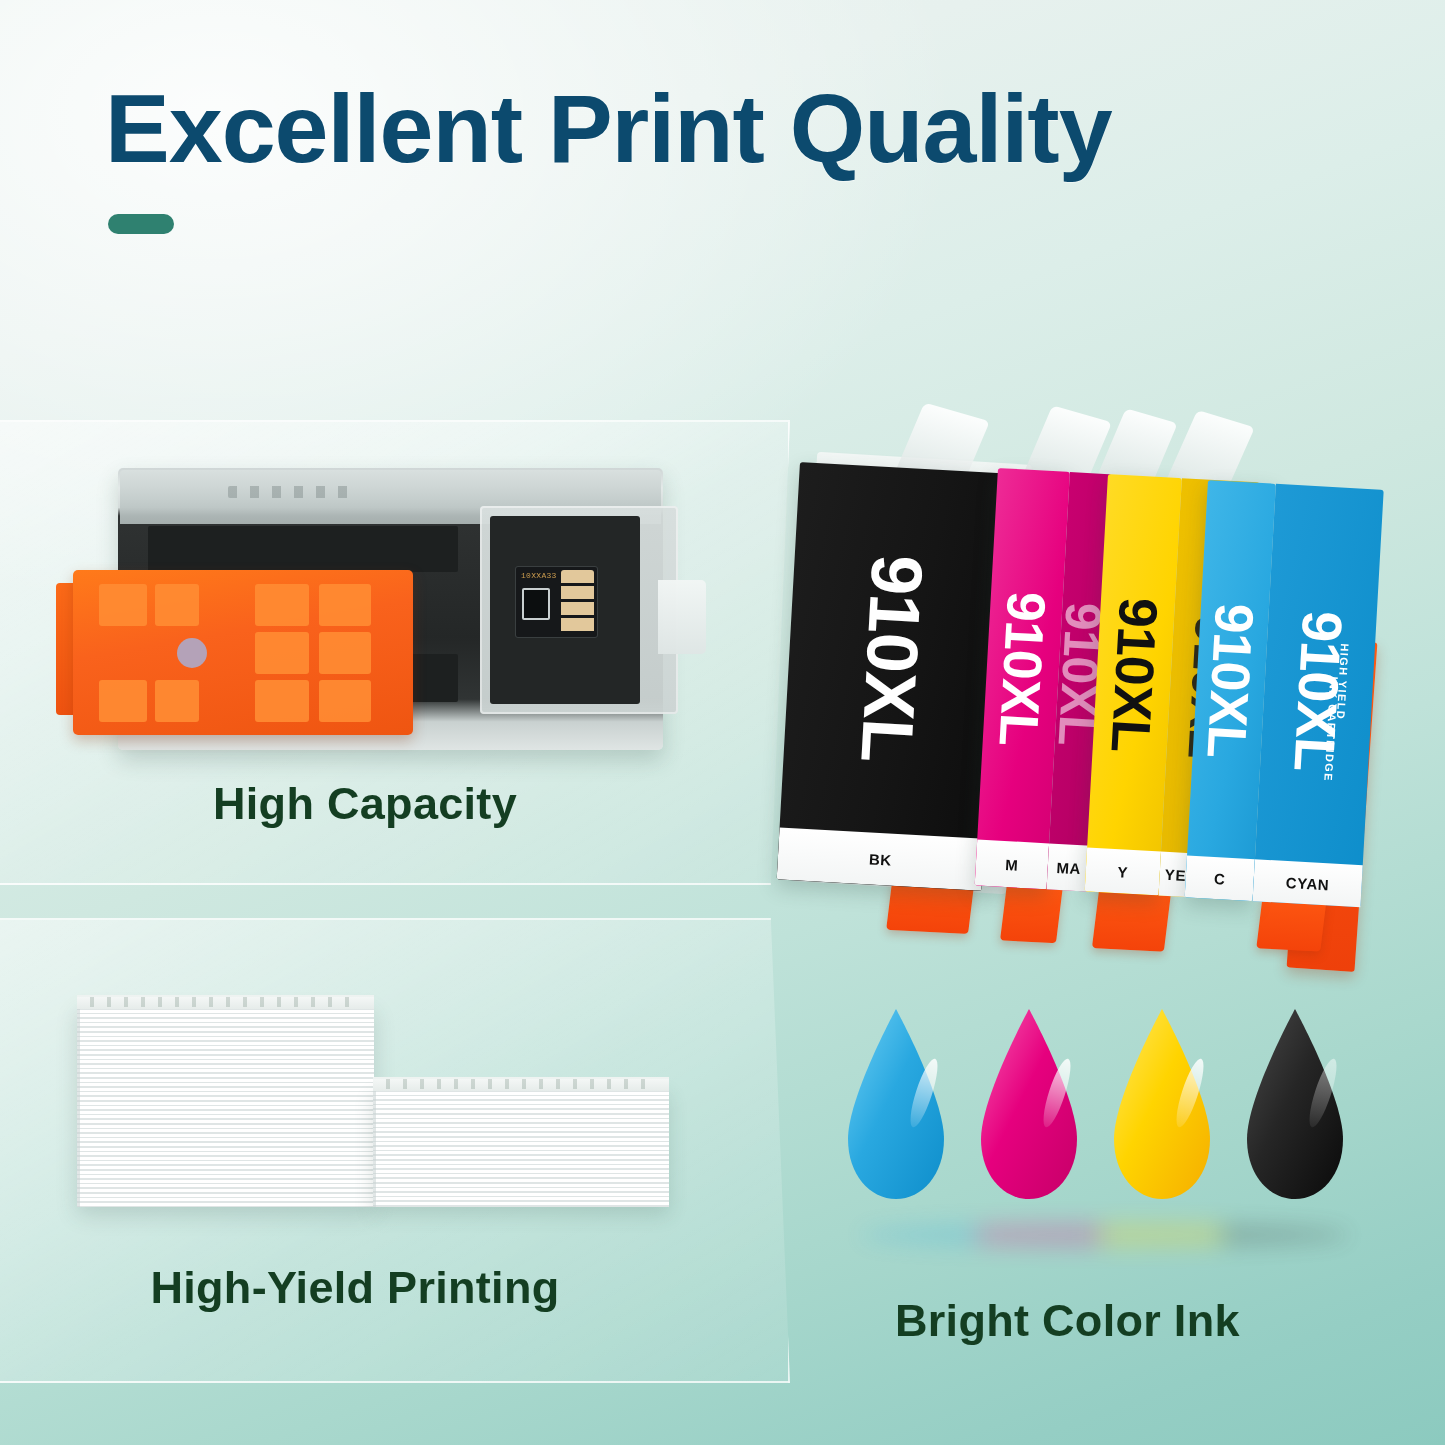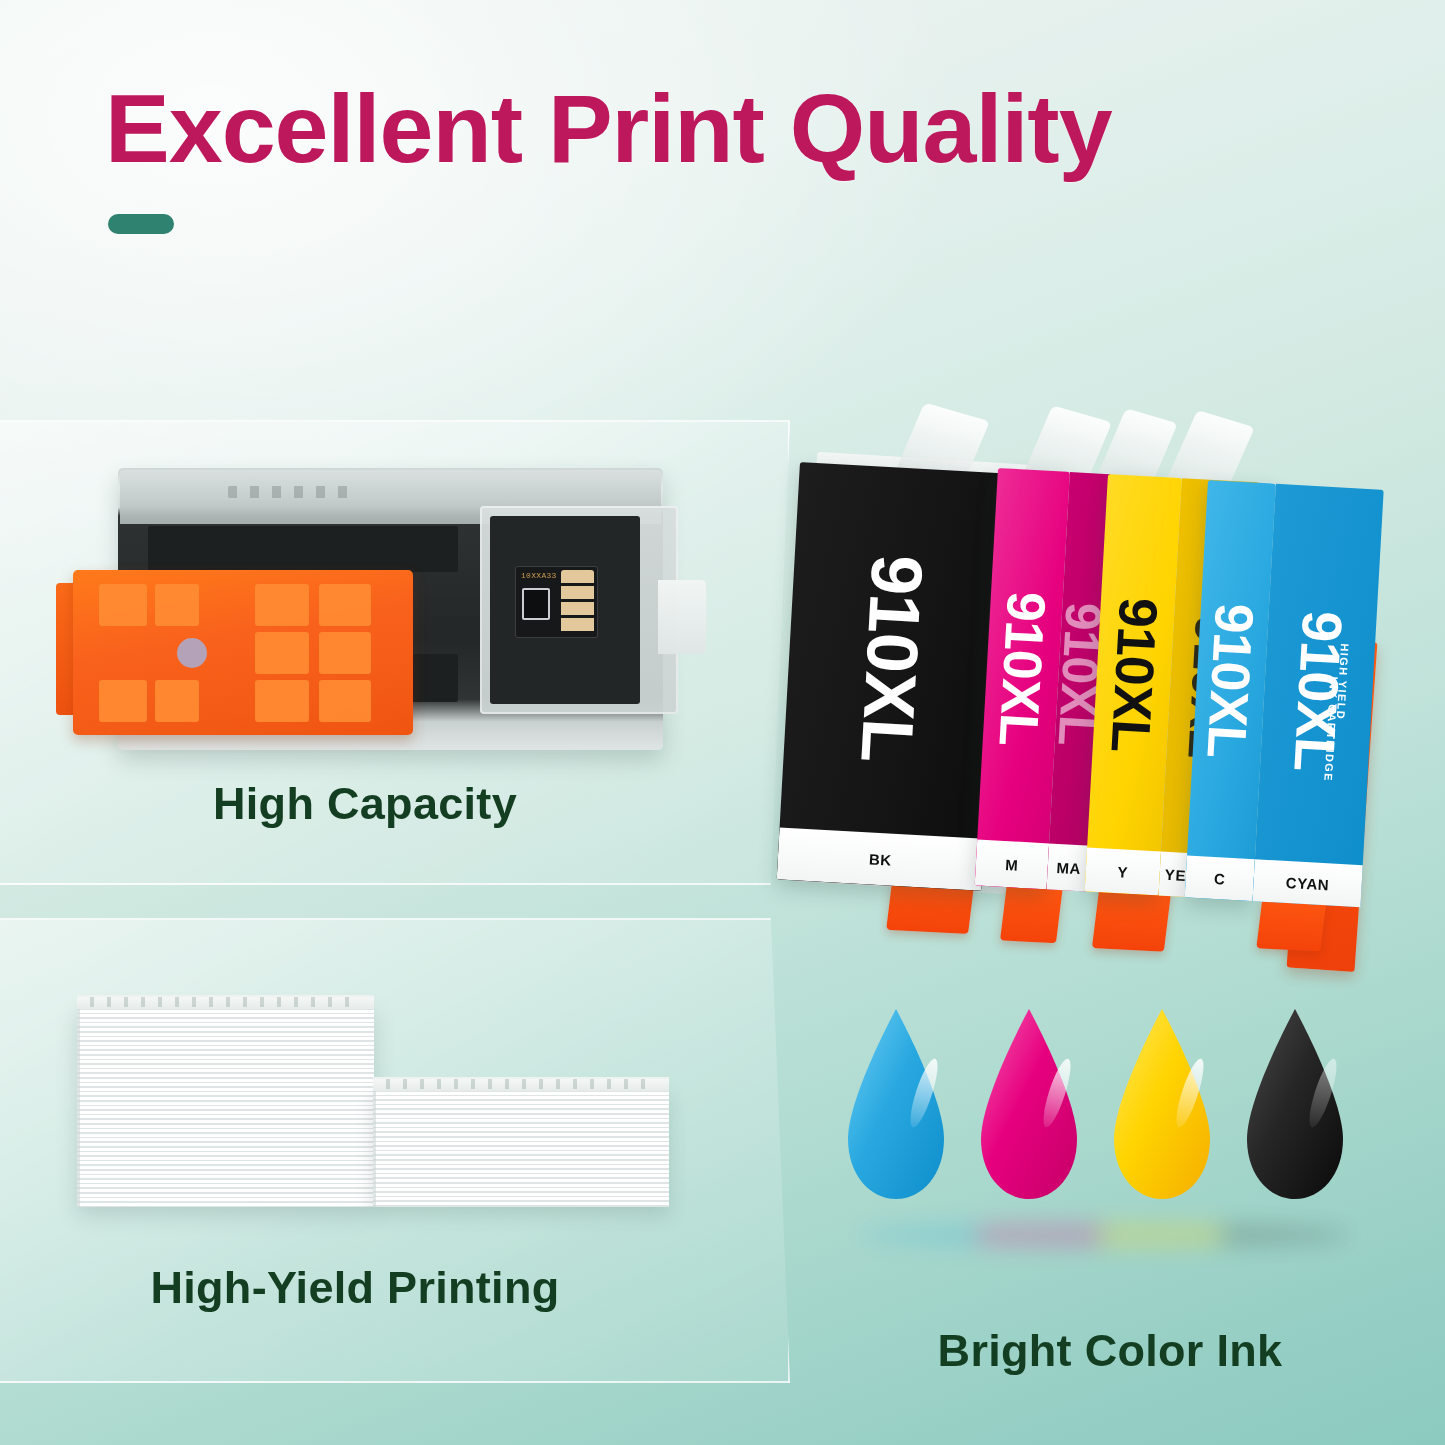--- a/index.html
+++ b/index.html
@@ -25,21 +25,21 @@
         #8ccabf 100%);
   }
   #bg2 {
     position:absolute; inset:0;
     background:radial-gradient(ellipse 1200px 800px at 15% 8%, rgba(255,255,255,.85) 0%, rgba(255,255,255,0) 62%);
   }
   
   #header { position:absolute; left:0; top:0; width:1445px; height:400px; }
   #title {
     position:absolute; left:105px; top:78px;
-    font-size:97px; font-weight:bold; color:#be185d;
+    font-size:97px; font-weight:bold; color:#0c4a6e;
     letter-spacing:-1px; line-height:1.05;
     white-space:nowrap;
     text-shadow:0 1px 1px rgba(255,255,255,.5);
   }
   #accent-bar {
     position:absolute; left:108px; top:214px;
     width:66px; height:20px; border-radius:10px;
     background:#2f8170;
   }
   #subtitle {
@@ -62,21 +62,21 @@
     left:-10px; top:918px; width:800px; height:465px;
     clip-path:polygon(0 0, 97.6% 0, 100% 100%, 0 100%);
   }
   .panel-label {
     position:absolute; width:780px; text-align:center;
     font-size:45px; font-weight:bold; color:#143e22;
     letter-spacing:.3px;
   }
   #label-capacity { left:-25px; top:778px; }
   #label-yield    { left:-35px; top:1262px; }
-  #label-bright   { left:895px; top:1325px; width:430px; text-align:center; }
+  #label-bright   { left:895px; top:1295px; width:430px; text-align:left; }
 
   
   #cart-photo { position:absolute; left:118px; top:468px; width:560px; height:285px; }
   .cp-body {
     position:absolute; left:0; top:0; width:545px; height:282px;
     background:linear-gradient(180deg,#cfd6d6 0%,#e3e9e8 7%,#d4dbda 14%, #2f3232 17%, #242727 60%, #303434 82%, #c9d1d0 90%, #dfe5e4 100%);
     border-radius:5px;
     box-shadow:0 10px 22px rgba(40,70,60,.20);
   }
   .cp-lid {

